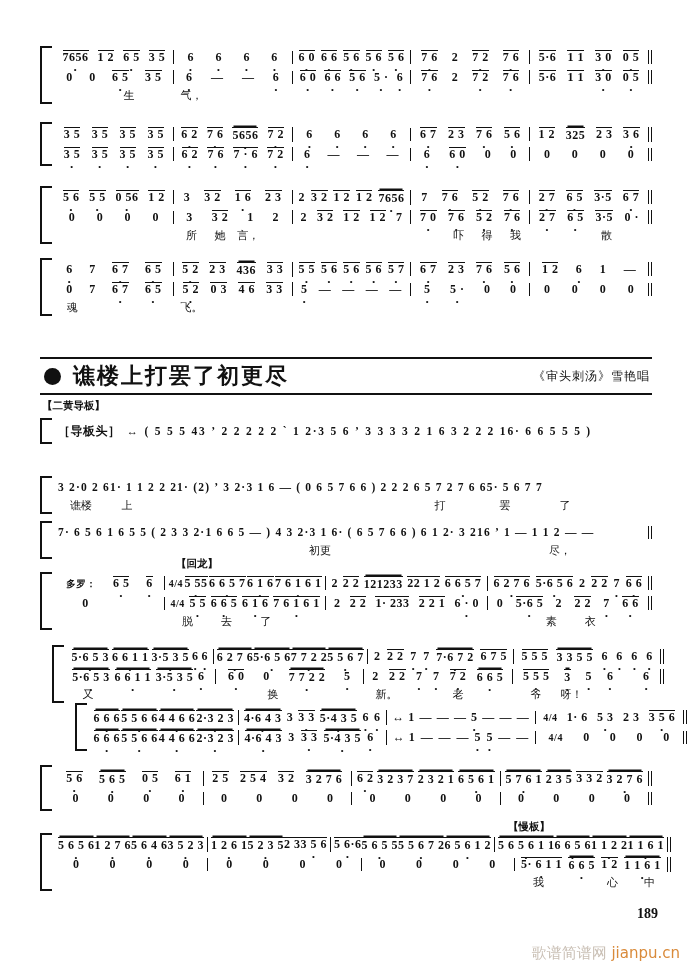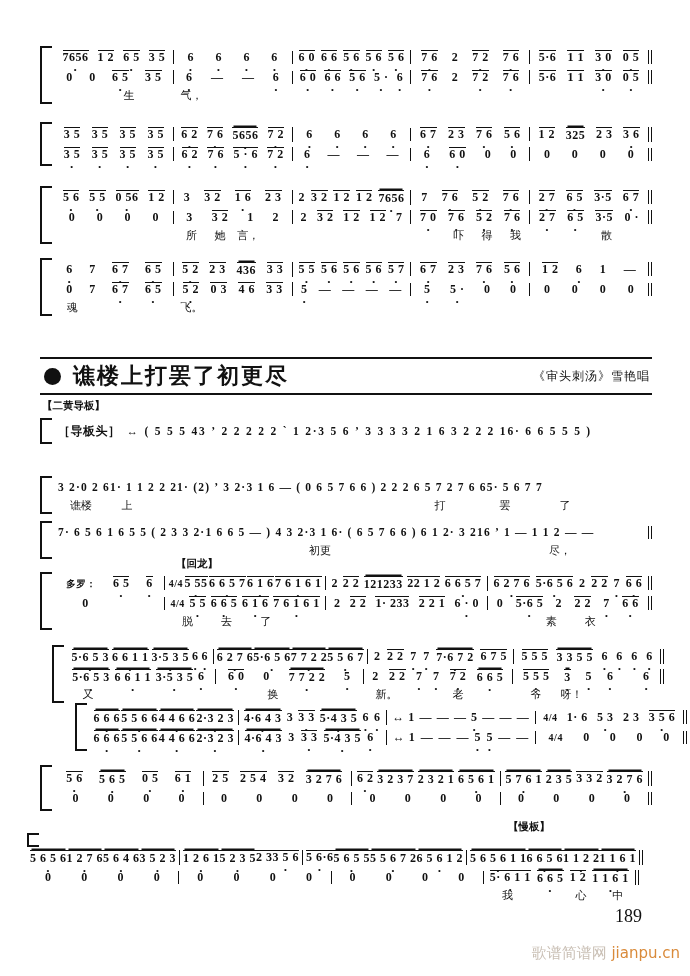--- a/index.html
+++ b/index.html
@@ -42,21 +42,21 @@
      display:flex;align-items:center;}
   .bullet{width:17px;height:17px;border-radius:50%;background:#111;margin:0 12px 0 4px;flex:0 0 17px;}
   .songtitle{font-family:"DejaVu Serif","Liberation Serif",serif;font-weight:700;
      font-size:22px;letter-spacing:2px;}
   .credit{margin-left:auto;margin-right:2px;font-size:12px;
      font-family:"DejaVu Sans","Liberation Sans",sans-serif;letter-spacing:1px;}
 
   .marker{position:absolute;font-size:10.5px;font-weight:700;
      font-family:"DejaVu Sans","Liberation Sans",sans-serif;white-space:nowrap;}
 
-  .pageno{position:absolute;right:56px;top:906px;font-weight:400;font-size:18px;}
+  .pageno{position:absolute;right:40px;top:906px;font-weight:700;font-size:14px;}
   .wm{position:absolute;right:18px;top:944px;font-size:15px;white-space:nowrap;
       font-family:"DejaVu Sans","Liberation Sans",sans-serif;}
   .wm .cn{color:#c9bfb4;}
   .wm .en{color:#d98a3a;}
 </style>
 </head>
 <body>
 
 <div class="page">
 
@@ -187,21 +187,21 @@
       <div class="staffrow">
         <div class="measure">
           <span class="n beam dotlow">3 5</span>
           <span class="n beam dotlow">3 5</span>
           <span class="n beam dotlow">3 5</span>
           <span class="n beam dotlow">3 5</span>
         </div>
         <div class="measure">
           <span class="n beam dotlow">6 2</span>
           <span class="n beam dotlow">7 6</span>
-          <span class="n beam dotlow">5 · 6</span>
+          <span class="n beam dotlow">7 · 6</span>
           <span class="n beam dotlow">7 2</span>
         </div>
         <div class="measure">
           <span class="n dotlow">6</span>
           <span class="n">—</span>
           <span class="n">—</span>
           <span class="n">—</span>
         </div>
         <div class="measure">
           <span class="n dotlow">6</span>
@@ -755,21 +755,21 @@
           <span class="n">0</span>
           <span class="n">0</span>
           <span class="n">0</span>
         </div>
       </div>
     </div>
   </div>
 
   <div class="marker" style="left:508px;top:820px;">【慢板】</div>
 
-  <div class="system" style="left:27px;top:833px;width:612px;height:58px;flex-direction:column;">
+  <div class="system" style="left:40px;top:833px;width:612px;height:58px;">
     <div class="brace"></div>
     <div class="staves">
       <div class="staffrow">
         <div class="measure">
           <span class="n beam2 dotlow">5 6 5 6</span>
           <span class="n beam2 dotlow">1 2 7 6</span>
           <span class="n beam2 dotlow">5 6 4 6</span>
           <span class="n beam2 dotlow">3 5 2 3</span>
         </div>
         <div class="measure">

